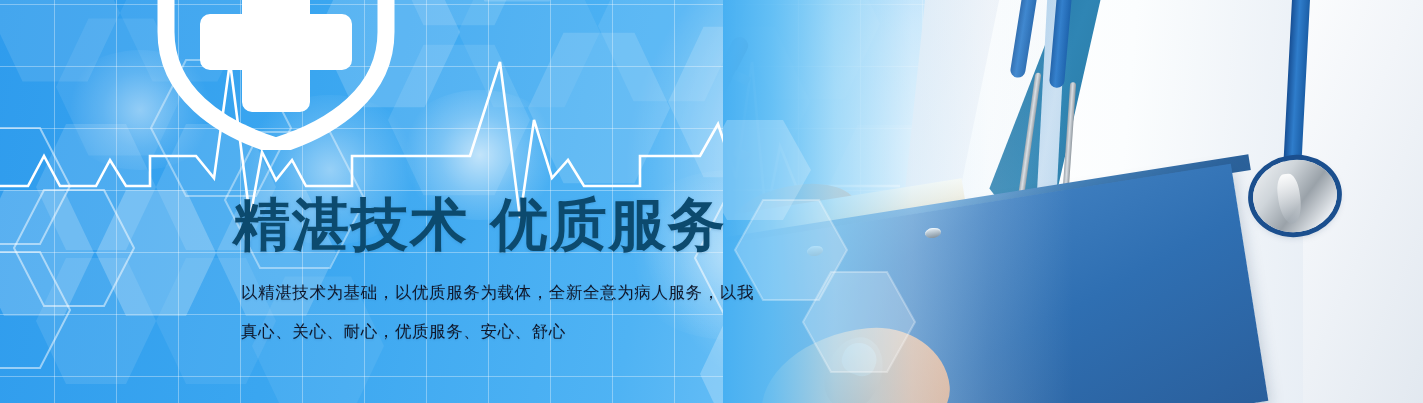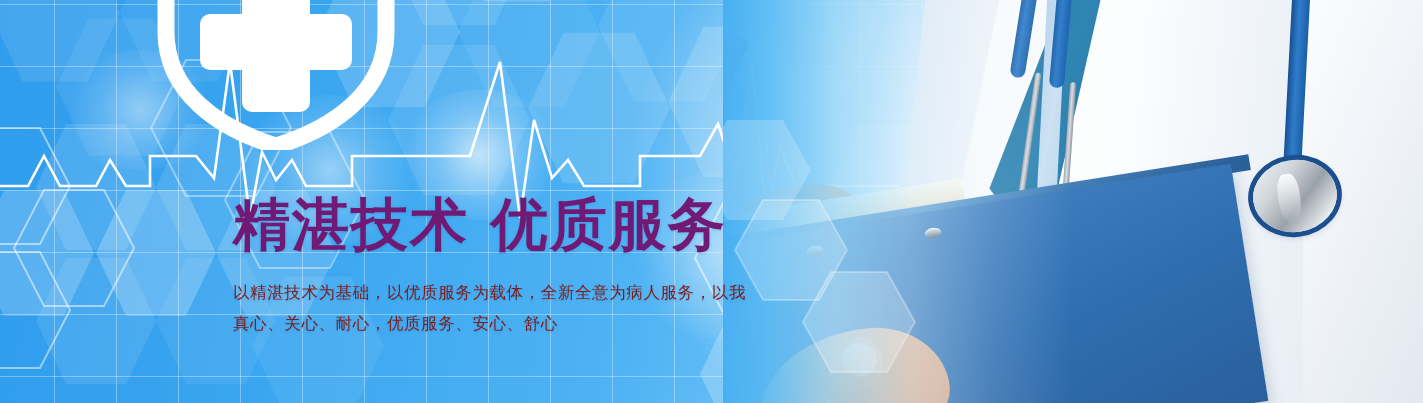--- a/index.html
+++ b/index.html
@@ -202,30 +202,30 @@
   }
   .photo-hex-overlay { position: absolute; inset: 0; pointer-events: none; }
 
   
   .textblock { position: absolute; left: 233px; top: 192px; }
   .headline {
     margin: 0;
     font-size: 57px;
     line-height: 64px;
     font-weight: bold;
-    color: #701a75;
+    color: #0c4a6e;
     letter-spacing: 2px;
     white-space: nowrap;
     text-shadow: 0 1px 3px rgba(30,100,160,0.25);
   }
   .subline {
-    margin: 0;
+    margin: 8px;
     font-size: 16.5px;
     line-height: 31px;
-    color: #7f1d1d;
+    color: #0f172a;
     letter-spacing: 0.6px;
     white-space: nowrap;
     text-shadow: 0 1px 2px rgba(30,100,160,0.22);
   }
   .sub-wrap { margin-top: 21px; }
 </style>
 </head>
 <body>
 
 <div id="banner">

